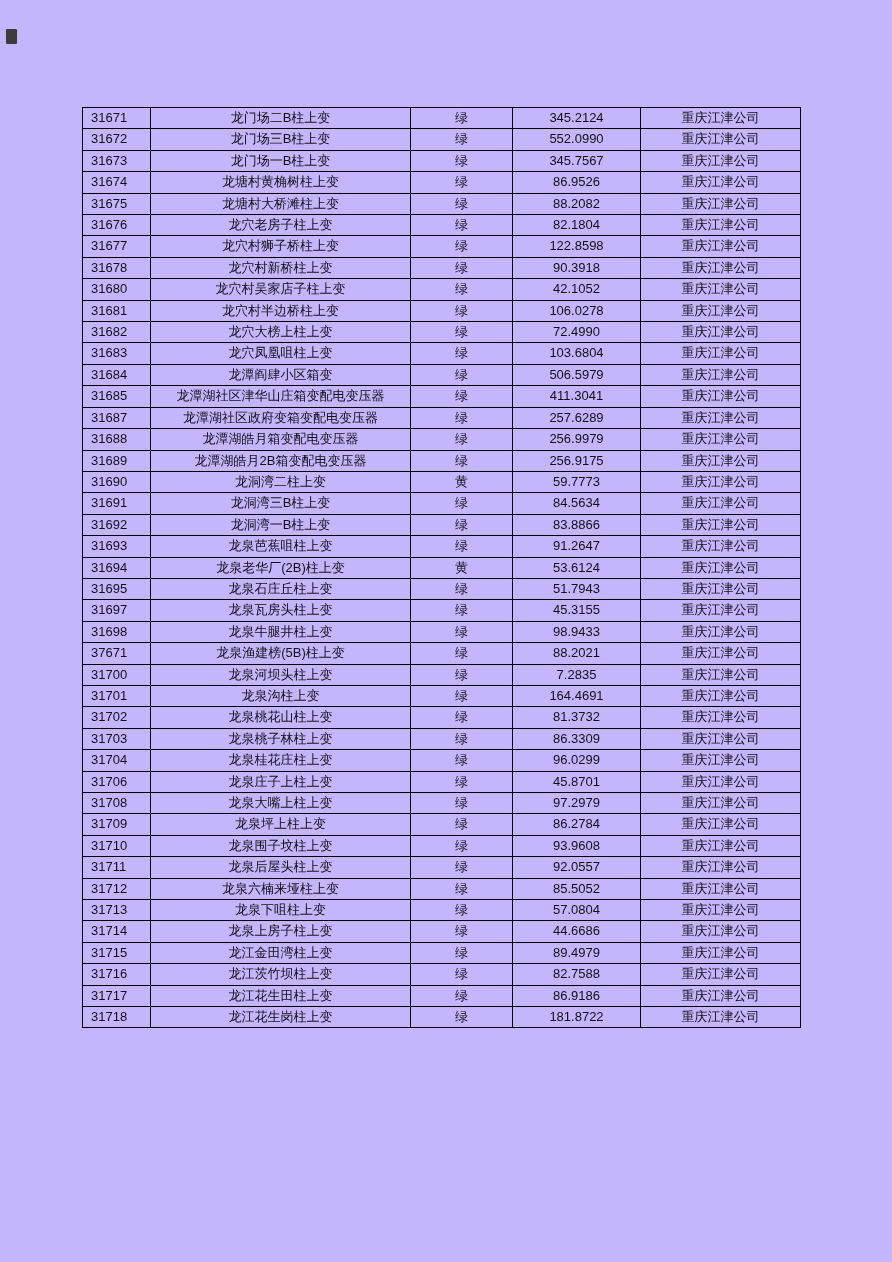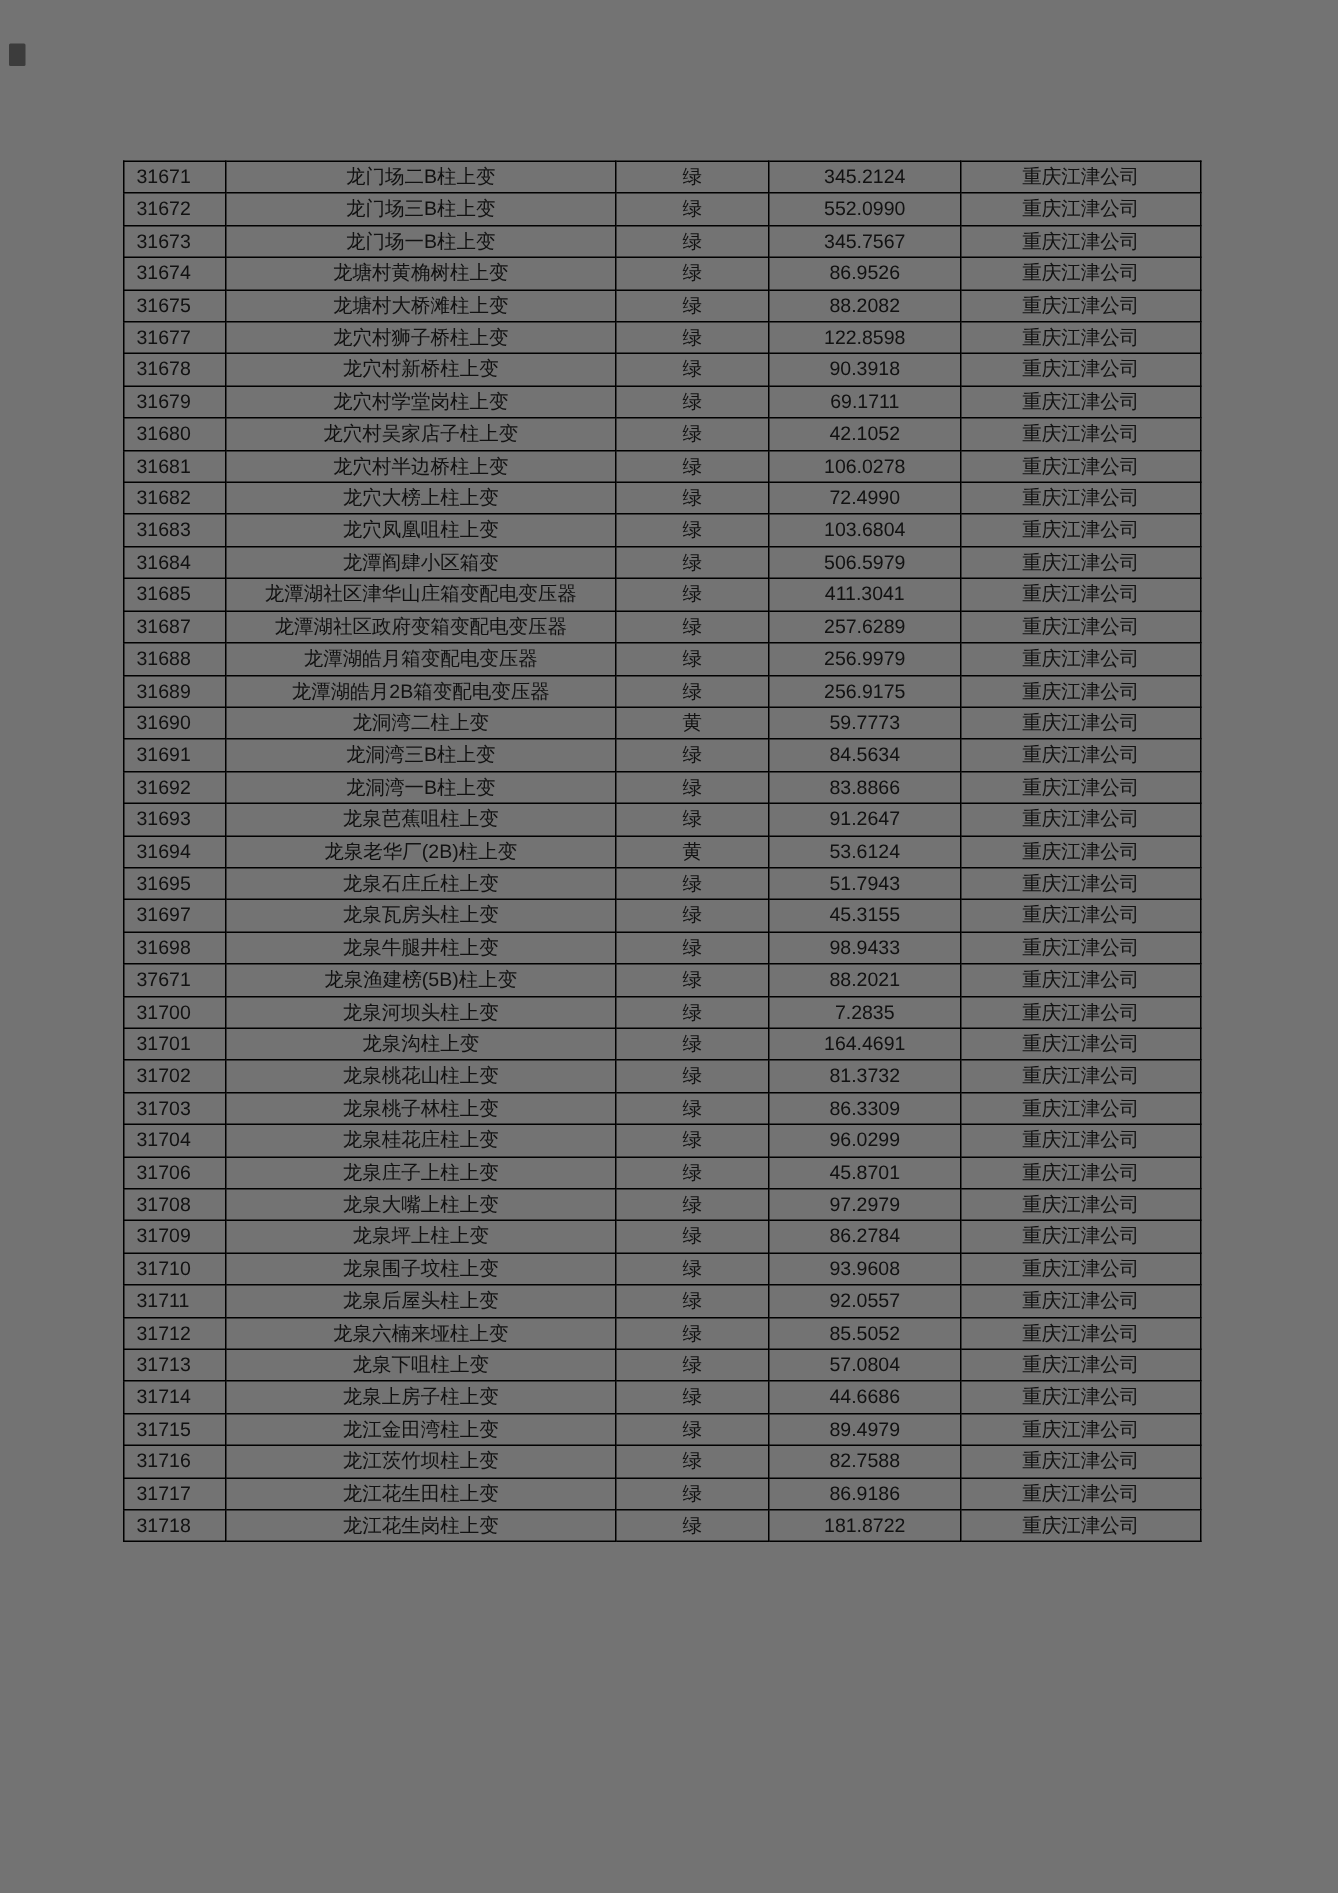--- a/index.html
+++ b/index.html
@@ -10,21 +10,21 @@
     width: 892px;
     height: 1262px;
     background: #ffffff;
     position: relative;
     font-family: "Liberation Sans", "DejaVu Sans", sans-serif;
     overflow: hidden;
   }
   .page {
     position: absolute;
     inset: 0;
-    background: #737373;
+    background: #c4b5fd;
   }
   .corner-mark {
     position: absolute;
     left: 6px;
     top: 29px;
     width: 11px;
     height: 15px;
     background: #3c3c3c;
     border-radius: 1px;
   }
@@ -102,38 +102,38 @@
           <td class="col-company">重庆江津公司</td>
         </tr>
         <tr>
           <td class="col-id">31675</td>
           <td class="col-name">龙塘村大桥滩柱上变</td>
           <td class="col-status">绿</td>
           <td class="col-value">88.2082</td>
           <td class="col-company">重庆江津公司</td>
         </tr>
         <tr>
+          <td class="col-id">31676</td>
+          <td class="col-name">龙穴老房子柱上变</td>
+          <td class="col-status">绿</td>
+          <td class="col-value">82.1804</td>
+          <td class="col-company">重庆江津公司</td>
+        </tr>
+        <tr>
           <td class="col-id">31677</td>
           <td class="col-name">龙穴村狮子桥柱上变</td>
           <td class="col-status">绿</td>
           <td class="col-value">122.8598</td>
           <td class="col-company">重庆江津公司</td>
         </tr>
         <tr>
           <td class="col-id">31678</td>
           <td class="col-name">龙穴村新桥柱上变</td>
           <td class="col-status">绿</td>
           <td class="col-value">90.3918</td>
-          <td class="col-company">重庆江津公司</td>
-        </tr>
-        <tr>
-          <td class="col-id">31679</td>
-          <td class="col-name">龙穴村学堂岗柱上变</td>
-          <td class="col-status">绿</td>
-          <td class="col-value">69.1711</td>
           <td class="col-company">重庆江津公司</td>
         </tr>
         <tr>
           <td class="col-id">31680</td>
           <td class="col-name">龙穴村吴家店子柱上变</td>
           <td class="col-status">绿</td>
           <td class="col-value">42.1052</td>
           <td class="col-company">重庆江津公司</td>
         </tr>
         <tr>

